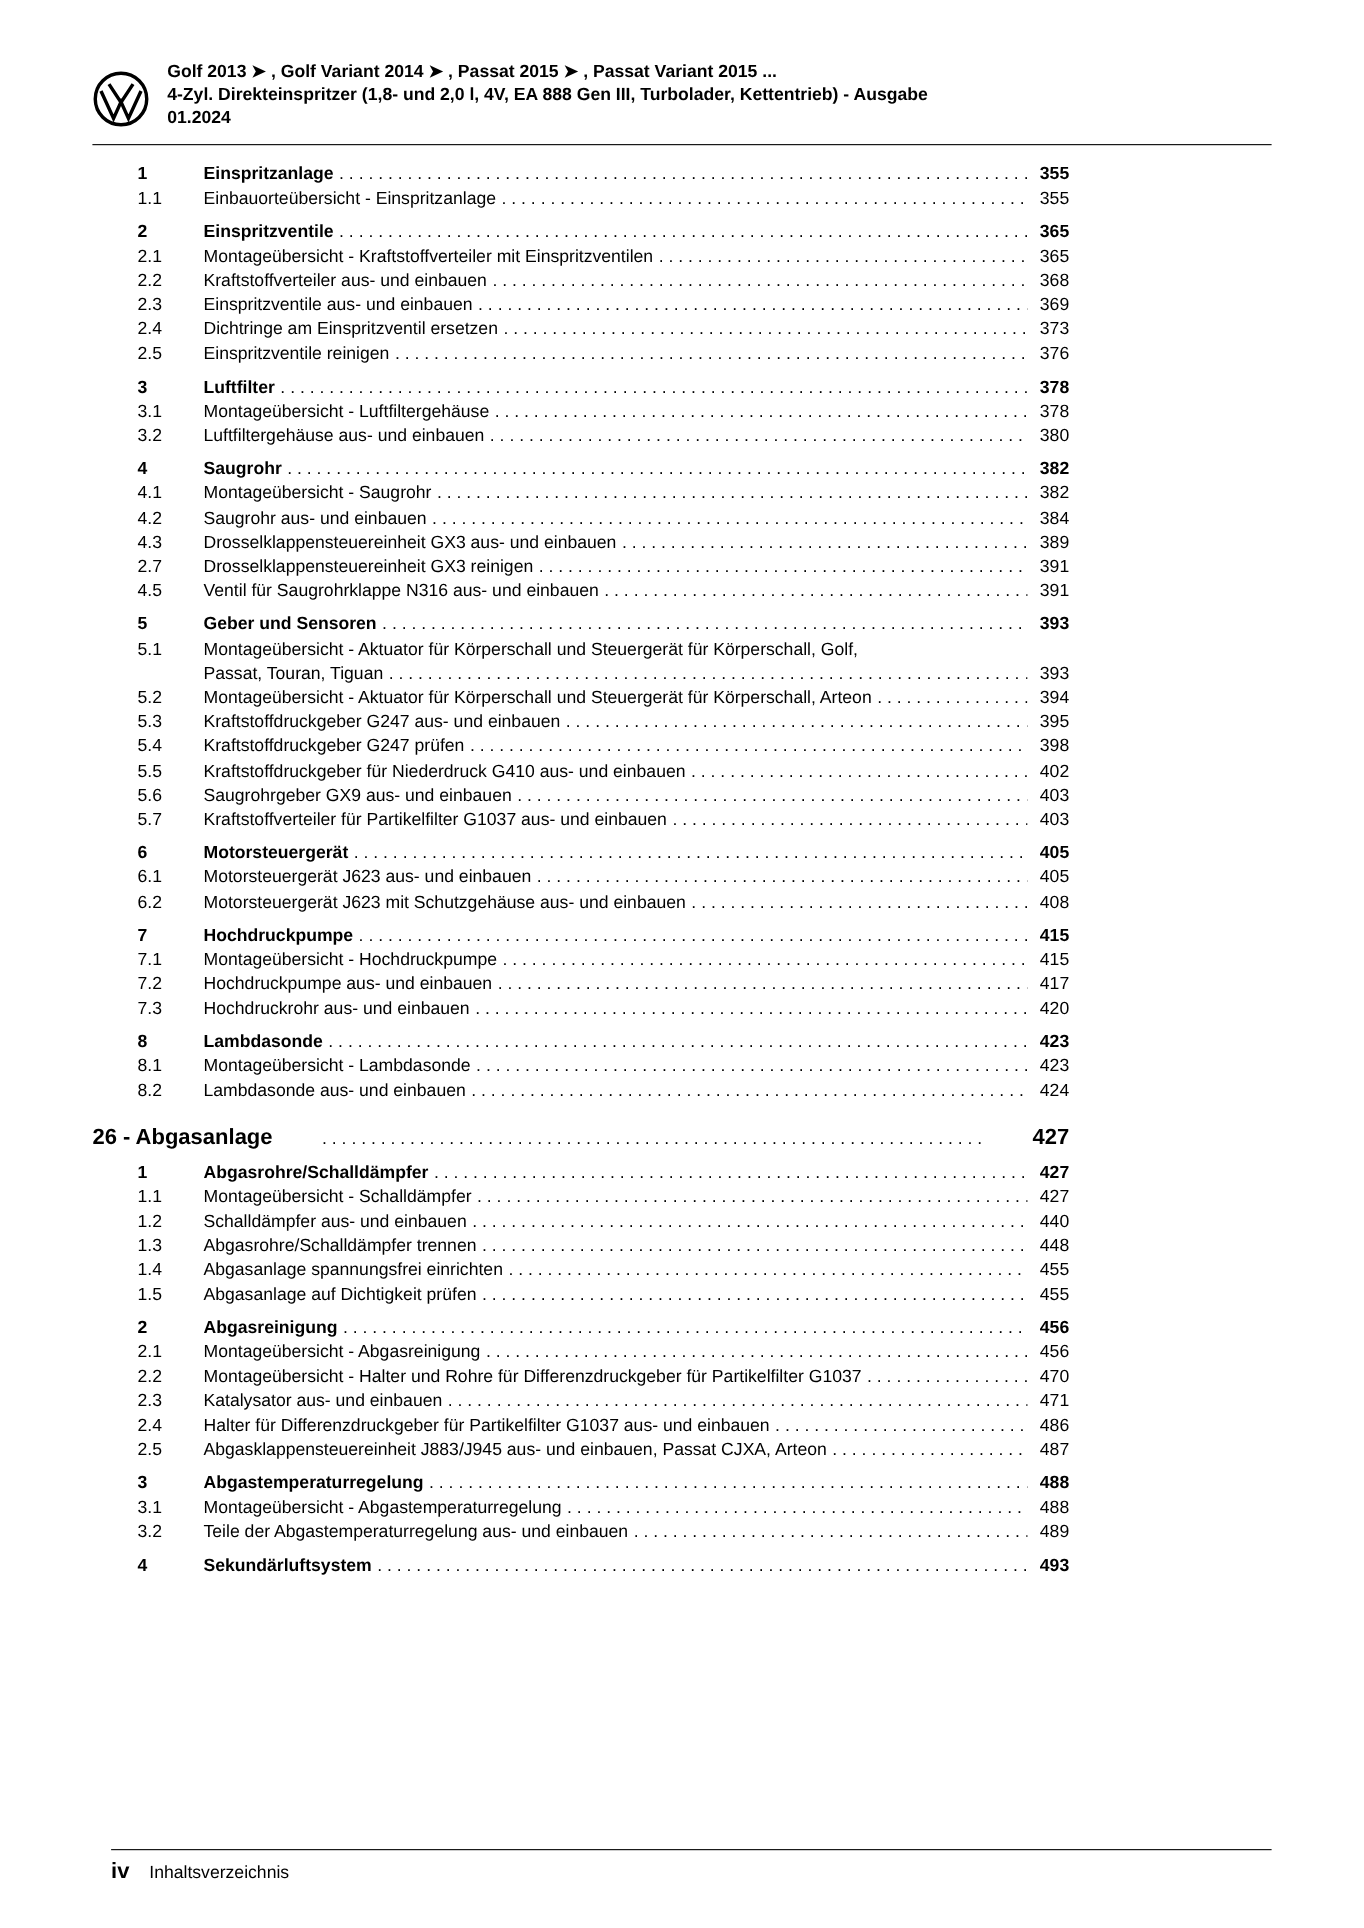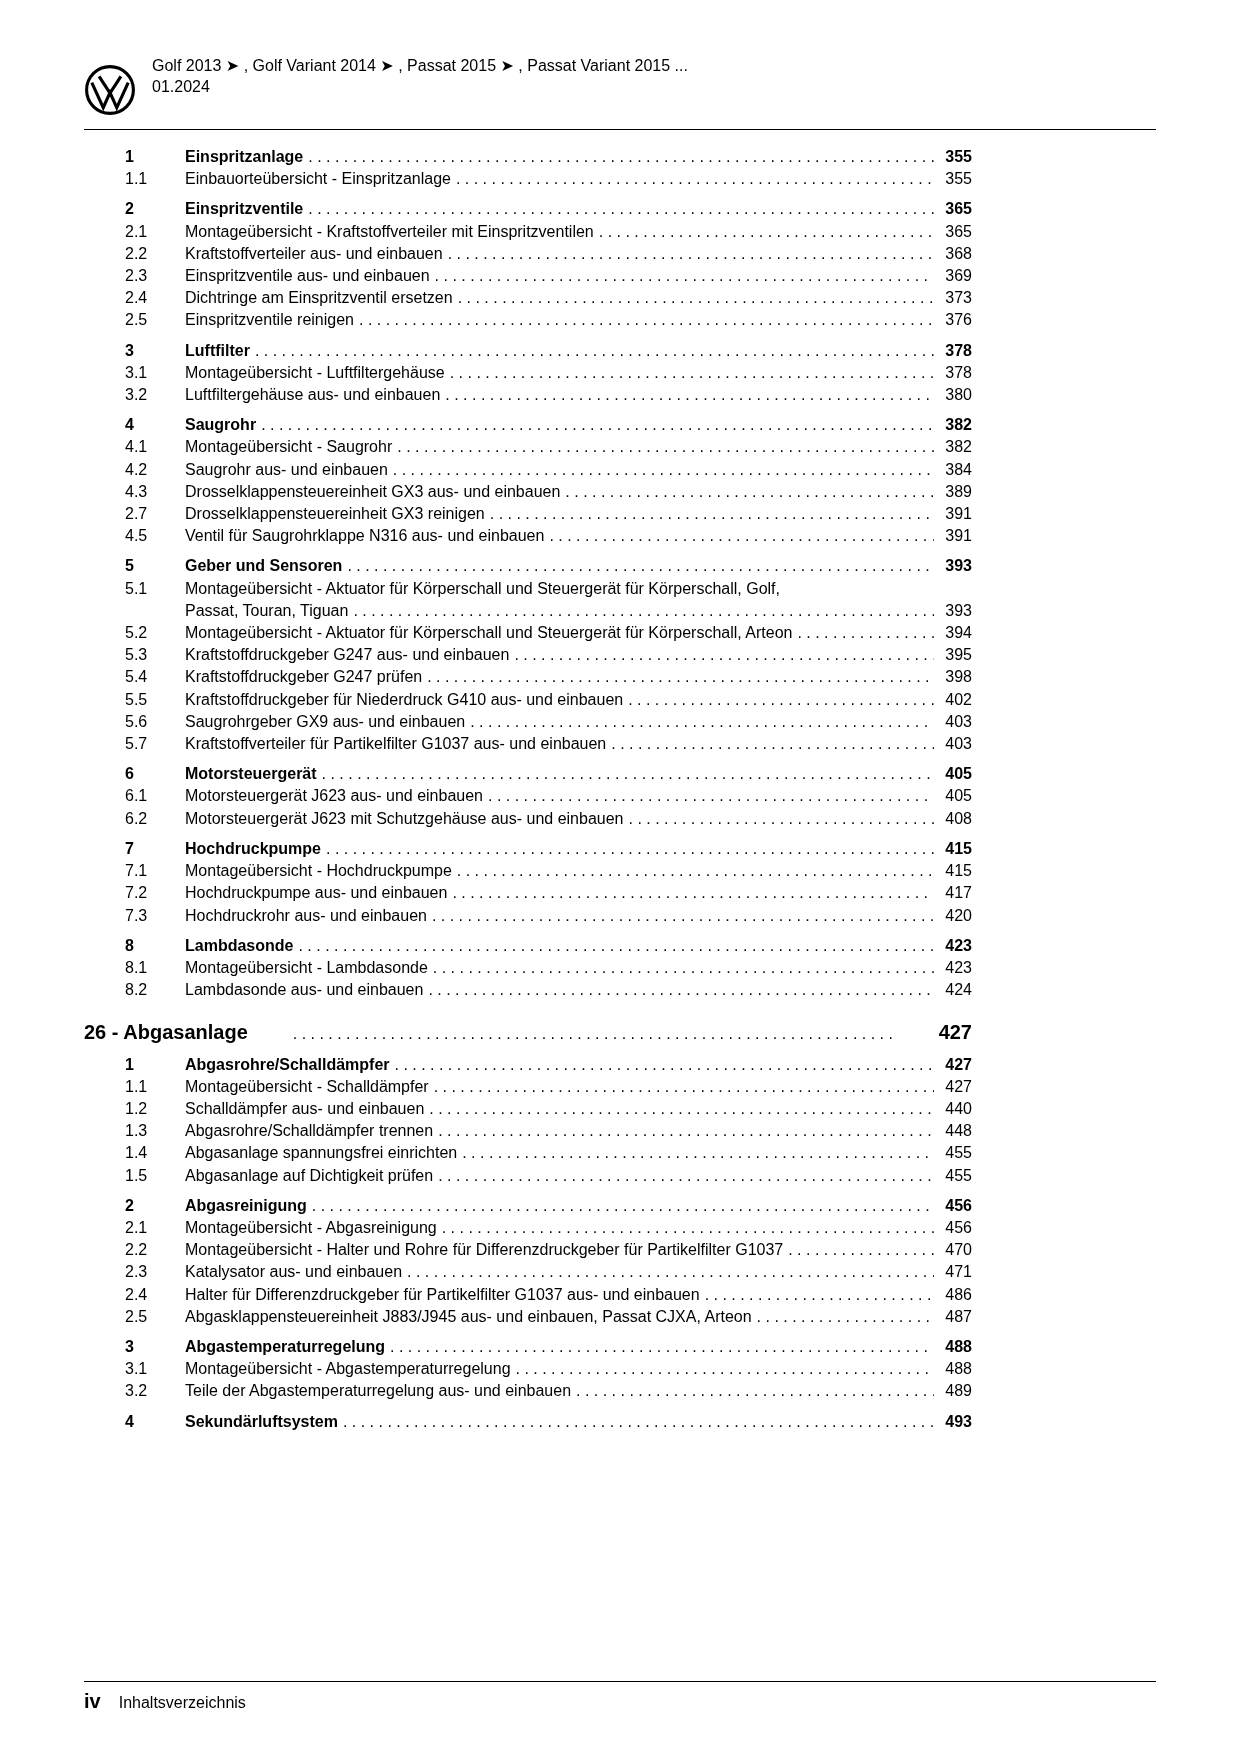--- a/index.html
+++ b/index.html
@@ -13,21 +13,21 @@
     position: relative;
     overflow: hidden;
   }
   .page {
     position: absolute;
     inset: 0;
     padding: 54px 84px 0 84px;
   }
 
   
-  .header { display: flex; align-items: flex-start; }
+  .header { display: flex; align-items: flex-start; font-weight: bold; }
   .logo { flex: 0 0 52px; width: 52px; height: 52px; margin-top: 10px; margin-right: 16px; }
   .logo svg { width: 100%; height: 100%; display: block; }
   .header-text { font-size: 16px; line-height: 21px; padding-top: 1px; }
 
   .rule {
     border: none;
     border-top: 1.6px solid #000;
     margin: 13px 0 0 0;
     height: 0;
   }
@@ -60,41 +60,42 @@
     font-size: 20px;
     font-weight: 700;
     padding-left: 0;
     margin-top: 20px;
     margin-bottom: 7px;
     gap: 40px;
   }
   .toc-row.chapter .dots { font-weight: 400; font-size: 16px; }
 
   
-  .footer { position: absolute; left: 84px; right: 84px; bottom: 40px; }
+  .footer { position: absolute; left: 101px; right: 84px; bottom: 40px; }
   .footer .rule { margin: 0 0 8px 0; }
   .footer-line { display: flex; align-items: baseline; }
   .footer-roman { font-size: 20px; font-weight: 700; margin-right: 18px; }
   .footer-text { font-size: 16px; }
 </style>
 </head>
 <body>
 
 <div class="page">
 
   <div class="header">
     <div class="logo">
       <svg viewBox="0 0 100 100" aria-hidden="true">
         <circle cx="50" cy="50" r="45" fill="none" stroke="#000" stroke-width="6"></circle>
         <path d="M29 24 L50 56 L71 24" fill="none" stroke="#000" stroke-width="6"></path>
         <path d="M15 36 L37 84 L50 55 L63 84 L85 36" fill="none" stroke="#000" stroke-width="6"></path>
       </svg>
     </div>
     <div class="header-text">
       <div>Golf 2013 ➤ , Golf Variant 2014 ➤ , Passat 2015 ➤ , Passat Variant 2015 ...</div>
+      <div>4-Zyl. Direkteinspritzer (1,8- und 2,0 l, 4V, EA 888 Gen III, Turbolader, Kettentrieb) - Ausgabe</div>
       <div>01.2024</div>
     </div>
   </div>
 
   <hr class="rule">
 
   <div class="toc">
       <div class="toc-row section">
         <span class="num">1</span>
         <span class="title">Einspritzanlage</span>

